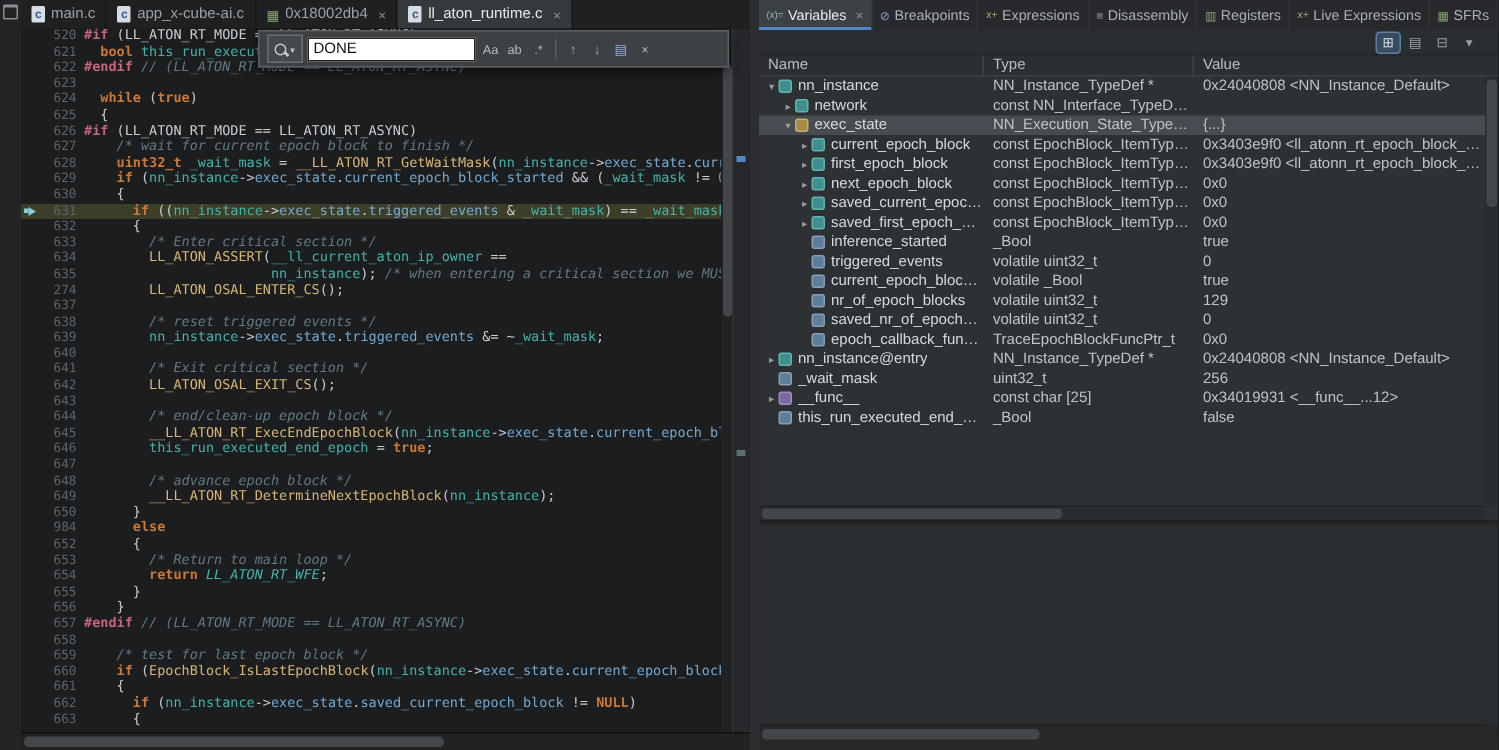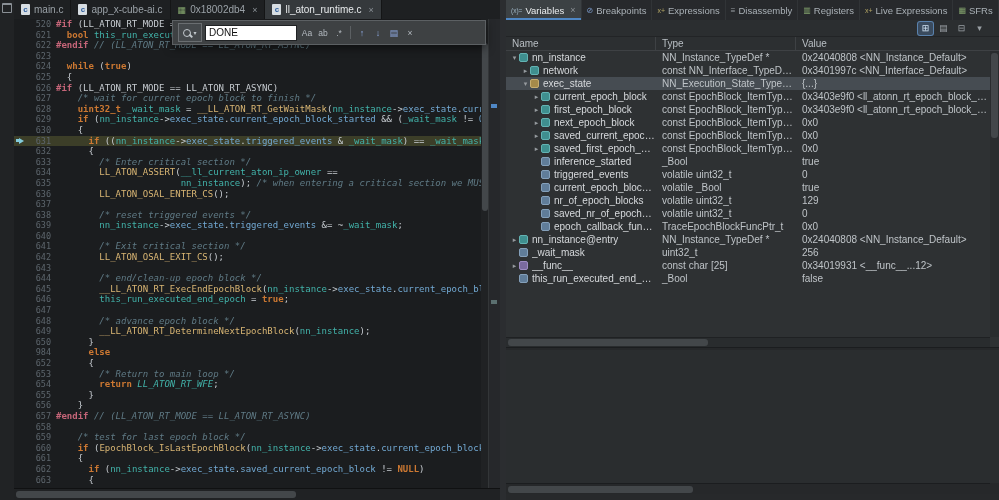--- a/index.html
+++ b/index.html
@@ -36,21 +36,21 @@
   .tok-enm{color:#42b3aa;font-style:italic;}
   .tok-num{color:#6897bb;}
   .tok-txt{color:#c7ccd1;}
 
   
   .find{position:absolute;left:158px;top:1px;width:314px;height:25px;background:#3e4143;border:1px solid #5c6063;box-shadow:0 3px 8px rgba(0,0,0,.5);display:flex;align-items:center;gap:3px;padding:0 5px;z-index:5;box-sizing:border-box;}
   .search-btn{width:22px;height:17px;border:1px solid #6a6e71;background:#45494c;display:flex;align-items:center;justify-content:center;gap:2px;flex:none;}
   .mag{width:6px;height:6px;border:1.5px solid #c2c8cd;border-radius:50%;position:relative;flex:none;}
   .mag::after{content:"";position:absolute;width:4px;height:1.5px;background:#c2c8cd;transform:rotate(45deg);right:-3px;bottom:-1px;}
   .dd{font-size:6px;color:#c2c8cd;}
-  .find-input{width:92px;height:16px;background:#fff;color:#111;border:1px solid #202224;font-size:10px;font-family:"Liberation Sans",sans-serif;padding:0 3px;box-sizing:border-box;}
+  .find-input{width:112px;height:16px;background:#fff;color:#111;border:1px solid #202224;font-size:10px;font-family:"Liberation Sans",sans-serif;padding:0 3px;box-sizing:border-box;}
   .fbtn{min-width:14px;height:15px;display:flex;align-items:center;justify-content:center;font-size:8.5px;color:#b4bac0;}
   .fbtn.accent{color:#8ea9e2;font-size:9px;}
   .fsep{width:1px;height:13px;background:#5c6063;margin:0 2px;}
 
   
   .vscroll{position:absolute;top:0;right:11px;bottom:0;width:8px;background:#202224;}
   .vthumb{position:absolute;left:1px;right:1px;top:24px;height:168px;background:#43474a;border-radius:3px;}
   .oruler{position:absolute;top:0;right:0;bottom:0;width:11px;background:#26282b;border-left:1px solid #333638;}
   .omark{position:absolute;left:2px;width:6px;height:4px;}
   .ehscroll{position:absolute;left:0;right:0;bottom:0;height:11px;background:#202224;border-top:1px solid #101112;}
@@ -148,21 +148,21 @@
           <div class="code-line"><span class="ann"></span><span class="ln">626</span><span class="src"><span class="tok-pp">#if</span><span class="tok-txt"> (LL_ATON_RT_MODE == LL_ATON_RT_ASYNC)</span></span></div>
           <div class="code-line"><span class="ann"></span><span class="ln">627</span><span class="src"><span class="tok-txt">    </span><span class="tok-cmt">/* wait for current epoch block to finish */</span></span></div>
           <div class="code-line"><span class="ann"></span><span class="ln">628</span><span class="src"><span class="tok-txt">    </span><span class="tok-kw">uint32_t</span><span class="tok-txt"> </span><span class="tok-var">_wait_mask</span><span class="tok-txt"> = </span><span class="tok-fn">__LL_ATON_RT_GetWaitMask</span><span class="tok-txt">(</span><span class="tok-var">nn_instance</span><span class="tok-txt">-&gt;</span><span class="tok-mem">exec_state</span><span class="tok-txt">.</span><span class="tok-mem">current_epoch_block</span></span></div>
           <div class="code-line"><span class="ann"></span><span class="ln">629</span><span class="src"><span class="tok-txt">    </span><span class="tok-kw">if</span><span class="tok-txt"> (</span><span class="tok-var">nn_instance</span><span class="tok-txt">-&gt;</span><span class="tok-mem">exec_state</span><span class="tok-txt">.</span><span class="tok-mem">current_epoch_block_started</span><span class="tok-txt"> &amp;&amp; (</span><span class="tok-var">_wait_mask</span><span class="tok-txt"> != </span><span class="tok-num">0</span></span></div>
           <div class="code-line"><span class="ann"></span><span class="ln">630</span><span class="src"><span class="tok-txt">    {</span></span></div>
           <div class="code-line current"><span class="ann"><span class="ip-arrow"></span></span><span class="ln">631</span><span class="src"><span class="tok-txt">      </span><span class="tok-kw">if</span><span class="tok-txt"> ((</span><span class="tok-var">nn_instance</span><span class="tok-txt">-&gt;</span><span class="tok-mem">exec_state</span><span class="tok-txt">.</span><span class="tok-mem">triggered_events</span><span class="tok-txt"> &amp; </span><span class="tok-var">_wait_mask</span><span class="tok-txt">) == </span><span class="tok-var">_wait_mask</span></span></div>
           <div class="code-line"><span class="ann"></span><span class="ln">632</span><span class="src"><span class="tok-txt">      {</span></span></div>
           <div class="code-line"><span class="ann"></span><span class="ln">633</span><span class="src"><span class="tok-txt">        </span><span class="tok-cmt">/* Enter critical section */</span></span></div>
           <div class="code-line"><span class="ann"></span><span class="ln">634</span><span class="src"><span class="tok-txt">        </span><span class="tok-fn">LL_ATON_ASSERT</span><span class="tok-txt">(</span><span class="tok-var">__ll_current_aton_ip_owner</span><span class="tok-txt"> ==</span></span></div>
           <div class="code-line"><span class="ann"></span><span class="ln">635</span><span class="src"><span class="tok-txt">                       </span><span class="tok-var">nn_instance</span><span class="tok-txt">); </span><span class="tok-cmt">/* when entering a critical section we MUST hold the </span></span></div>
-          <div class="code-line"><span class="ann"></span><span class="ln">636</span><span class="src"><span class="tok-txt">        </span><span class="tok-fn">LL_ATON_OSAL_ENTER_CS</span><span class="tok-txt">();</span></span></div>
+          <div class="code-line"><span class="ann"></span><span class="ln">274</span><span class="src"><span class="tok-txt">        </span><span class="tok-fn">LL_ATON_OSAL_ENTER_CS</span><span class="tok-txt">();</span></span></div>
           <div class="code-line"><span class="ann"></span><span class="ln">637</span><span class="src"></span></div>
           <div class="code-line"><span class="ann"></span><span class="ln">638</span><span class="src"><span class="tok-txt">        </span><span class="tok-cmt">/* reset triggered events */</span></span></div>
           <div class="code-line"><span class="ann"></span><span class="ln">639</span><span class="src"><span class="tok-txt">        </span><span class="tok-var">nn_instance</span><span class="tok-txt">-&gt;</span><span class="tok-mem">exec_state</span><span class="tok-txt">.</span><span class="tok-mem">triggered_events</span><span class="tok-txt"> &amp;= ~</span><span class="tok-var">_wait_mask</span><span class="tok-txt">;</span></span></div>
           <div class="code-line"><span class="ann"></span><span class="ln">640</span><span class="src"></span></div>
           <div class="code-line"><span class="ann"></span><span class="ln">641</span><span class="src"><span class="tok-txt">        </span><span class="tok-cmt">/* Exit critical section */</span></span></div>
           <div class="code-line"><span class="ann"></span><span class="ln">642</span><span class="src"><span class="tok-txt">        </span><span class="tok-fn">LL_ATON_OSAL_EXIT_CS</span><span class="tok-txt">();</span></span></div>
           <div class="code-line"><span class="ann"></span><span class="ln">643</span><span class="src"></span></div>
           <div class="code-line"><span class="ann"></span><span class="ln">644</span><span class="src"><span class="tok-txt">        </span><span class="tok-cmt">/* end/clean-up epoch block */</span></span></div>
           <div class="code-line"><span class="ann"></span><span class="ln">645</span><span class="src"><span class="tok-txt">        </span><span class="tok-fn">__LL_ATON_RT_ExecEndEpochBlock</span><span class="tok-txt">(</span><span class="tok-var">nn_instance</span><span class="tok-txt">-&gt;</span><span class="tok-mem">exec_state</span><span class="tok-txt">.</span><span class="tok-mem">current_epoch_block</span></span></div>
           <div class="code-line"><span class="ann"></span><span class="ln">646</span><span class="src"><span class="tok-txt">        </span><span class="tok-var">this_run_executed_end_epoch</span><span class="tok-txt"> = </span><span class="tok-kw">true</span><span class="tok-txt">;</span></span></div>
@@ -274,21 +274,20 @@
           <div class="cell cell-type">NN_Instance_TypeDef *</div>
           <div class="cell cell-value">0x24040808 &lt;NN_Instance_Default&gt;</div>
         </div>
         <div class="grow">
           <div class="cell cell-name" style="padding-left: 15px;">
             <span class="chev">▸</span>
             <span class="vicon vic-pointer"></span>
             <span class="name-label">network</span>
           </div>
           <div class="cell cell-type">const NN_Interface_TypeDef *</div>
-          <div class="cell cell-value">0x3401997c &lt;NN_Interface_Default&gt;</div>
         </div>
         <div class="grow selected">
           <div class="cell cell-name" style="padding-left: 15px;">
             <span class="chev">▾</span>
             <span class="vicon vic-struct"></span>
             <span class="name-label">exec_state</span>
           </div>
           <div class="cell cell-type">NN_Execution_State_TypeDef</div>
           <div class="cell cell-value">{...}</div>
         </div>

